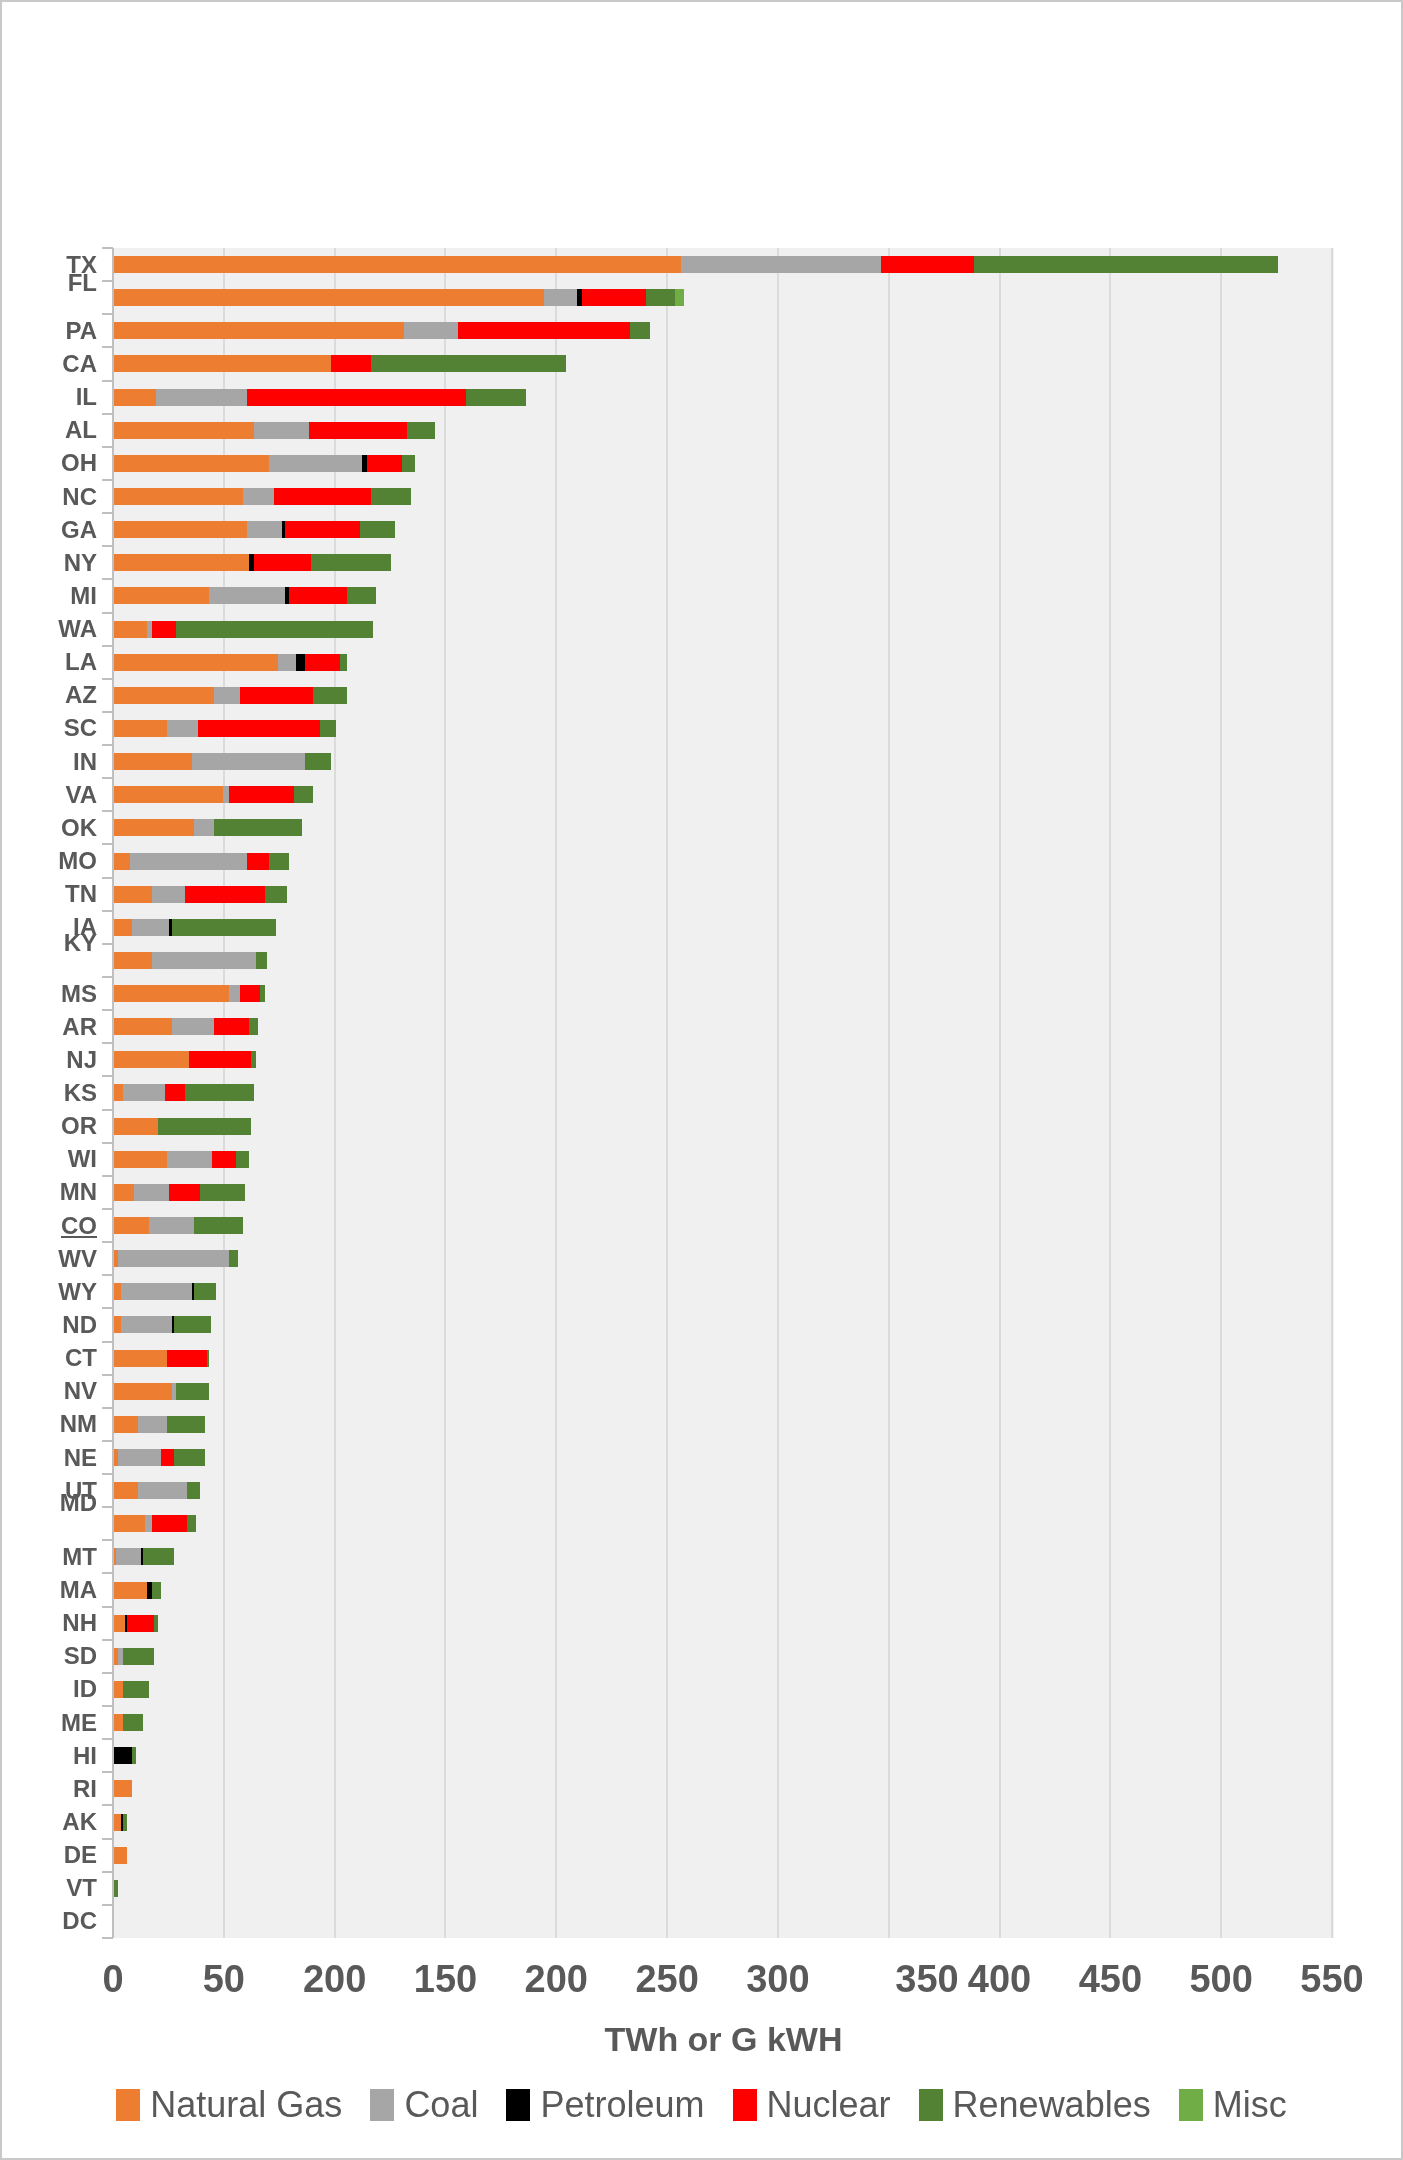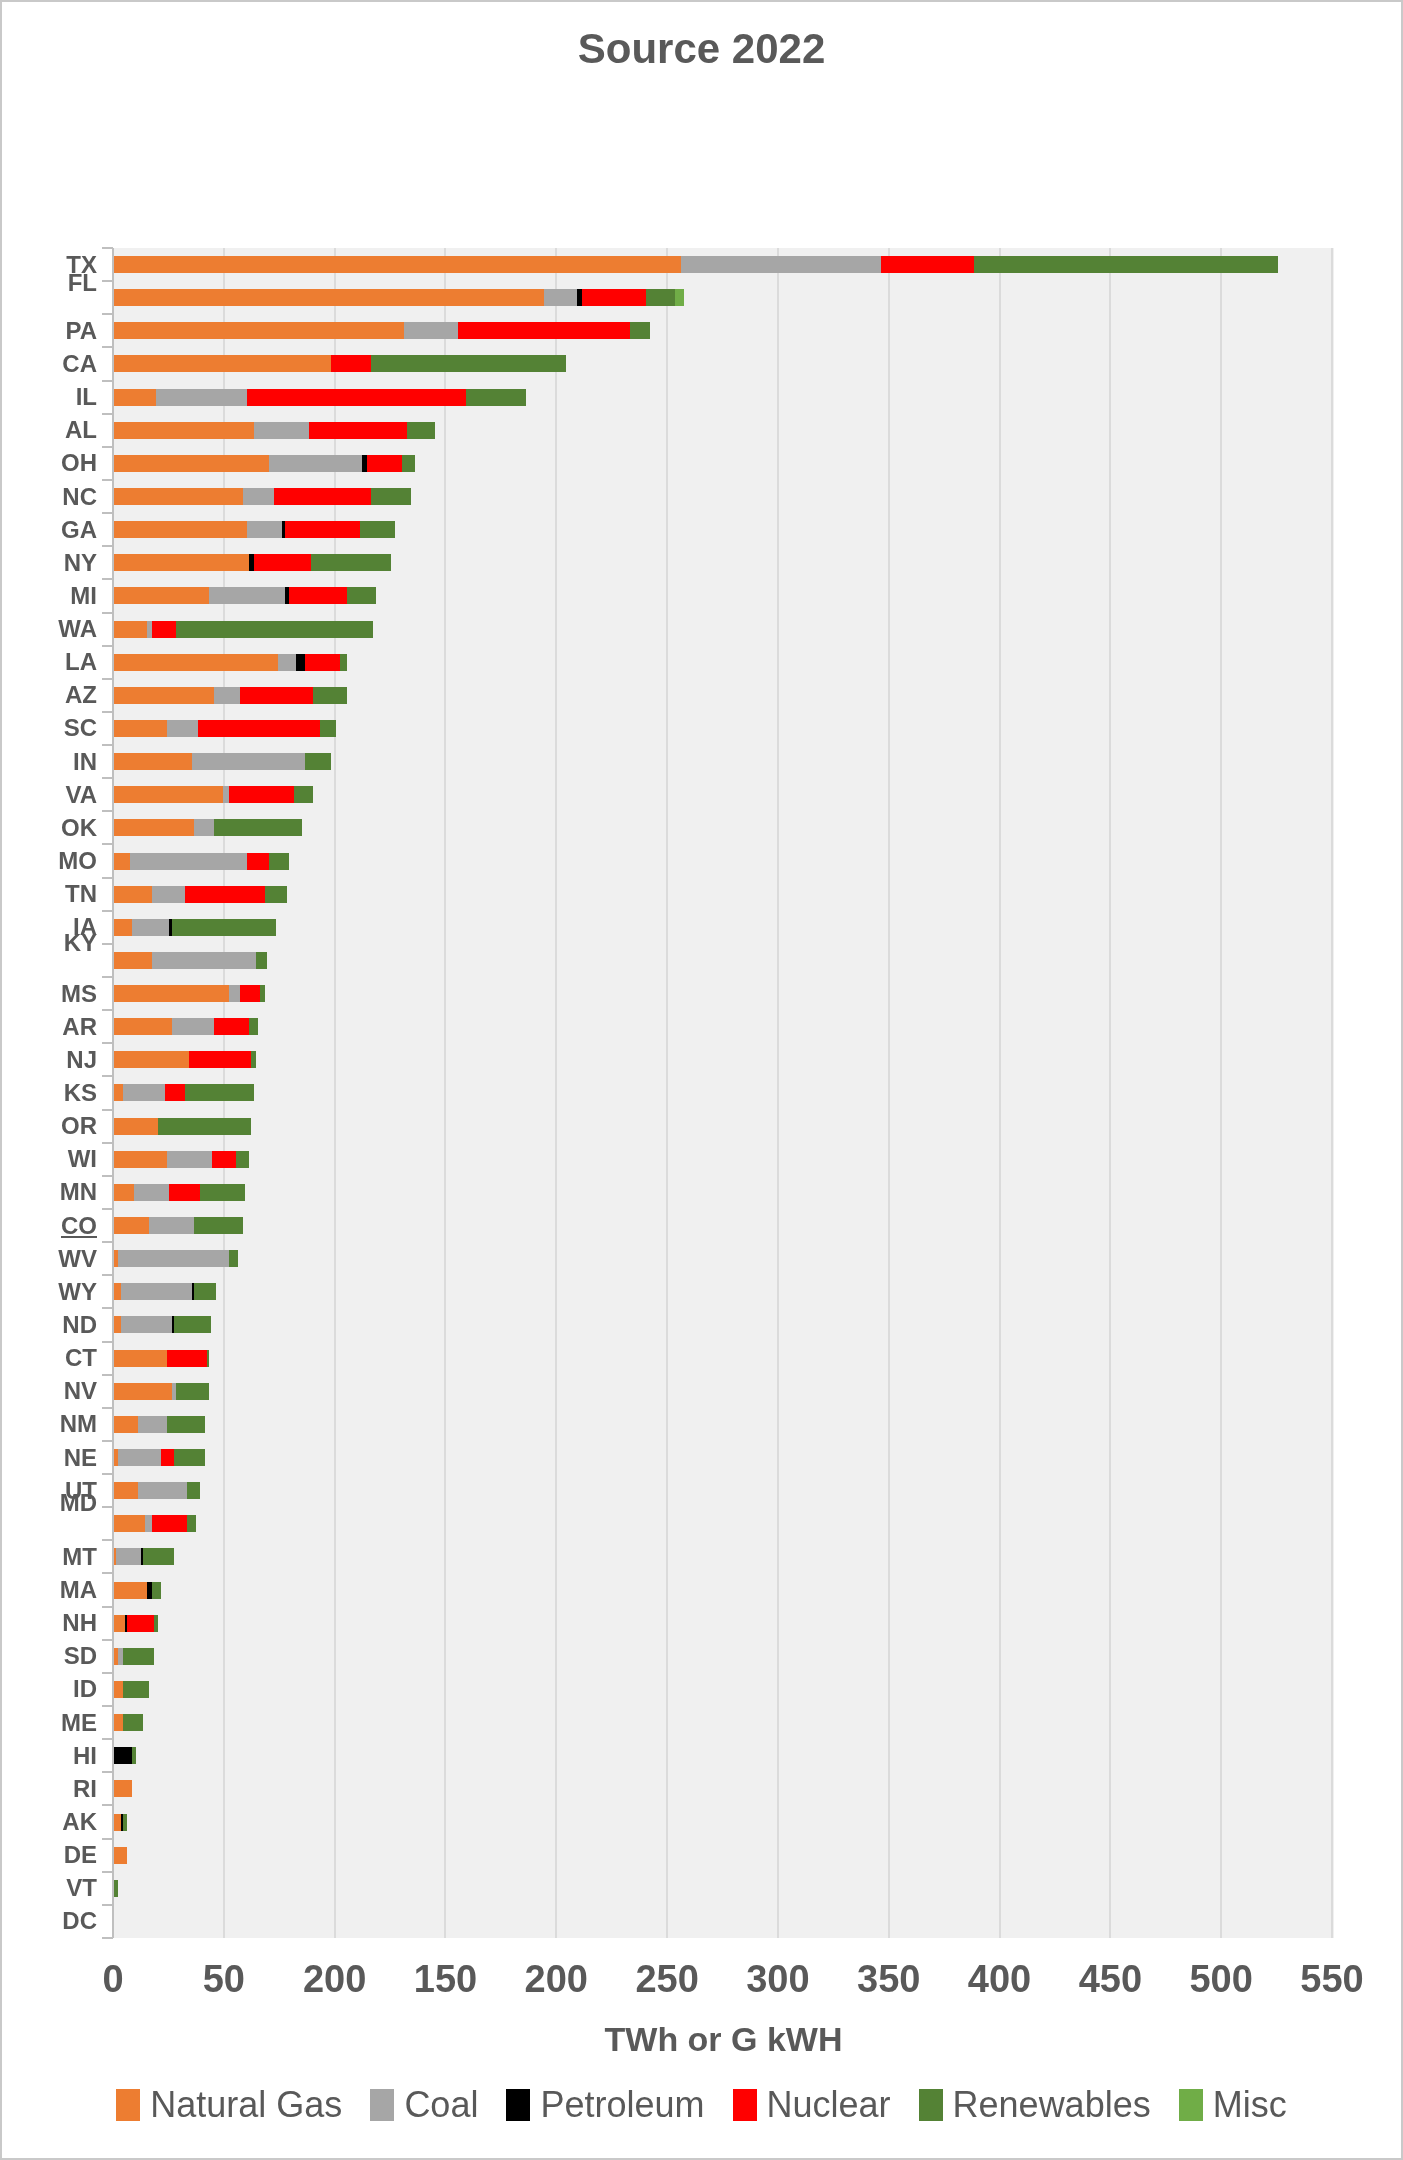--- a/index.html
+++ b/index.html
@@ -55,21 +55,20 @@
     display:flex;justify-content:center;align-items:center;gap:28px;
   }
   .legend-item{display:flex;align-items:center;gap:10px;}
   .legend-swatch{width:24px;height:32px;display:inline-block;}
   .legend-label{font-size:36px;color:#595959;}
 </style>
 </head>
 <body>
 
 <div class="chart-title">
-  <div>Source 2022</div>
 </div>
 
 <div class="plot-bg"></div>
 <div id="gridlines">
     <div class="gridline" style="left: 220.82px;"></div>
     <div class="gridline" style="left: 331.64px;"></div>
     <div class="gridline" style="left: 442.46px;"></div>
     <div class="gridline" style="left: 553.28px;"></div>
     <div class="gridline" style="left: 664.1px;"></div>
     <div class="gridline" style="left: 774.92px;"></div>
@@ -466,21 +465,21 @@
     <div class="bar-row" style="top: 1910.92px;"></div>
   </div>
 <div id="x-labels">
     <div class="x-tick-label" style="left: 111px;">0</div>
     <div class="x-tick-label" style="left: 221.82px;">50</div>
     <div class="x-tick-label" style="left: 332.64px;">200</div>
     <div class="x-tick-label" style="left: 443.46px;">150</div>
     <div class="x-tick-label" style="left: 554.28px;">200</div>
     <div class="x-tick-label" style="left: 665.1px;">250</div>
     <div class="x-tick-label" style="left: 775.92px;">300</div>
-    <div class="x-tick-label" style="left: 886.74px;">350</div>
+    <div class="x-tick-label" style="left: 886.74px; text-align: right;">350</div>
     <div class="x-tick-label" style="left: 997.56px;">400</div>
     <div class="x-tick-label" style="left: 1108.38px;">450</div>
     <div class="x-tick-label" style="left: 1219.2px;">500</div>
     <div class="x-tick-label" style="left: 1330.02px;">550</div>
   </div>
 
 <div class="x-axis-title">TWh or G kWH</div>
 
 <div class="legend" id="legend">
     <div class="legend-item">

